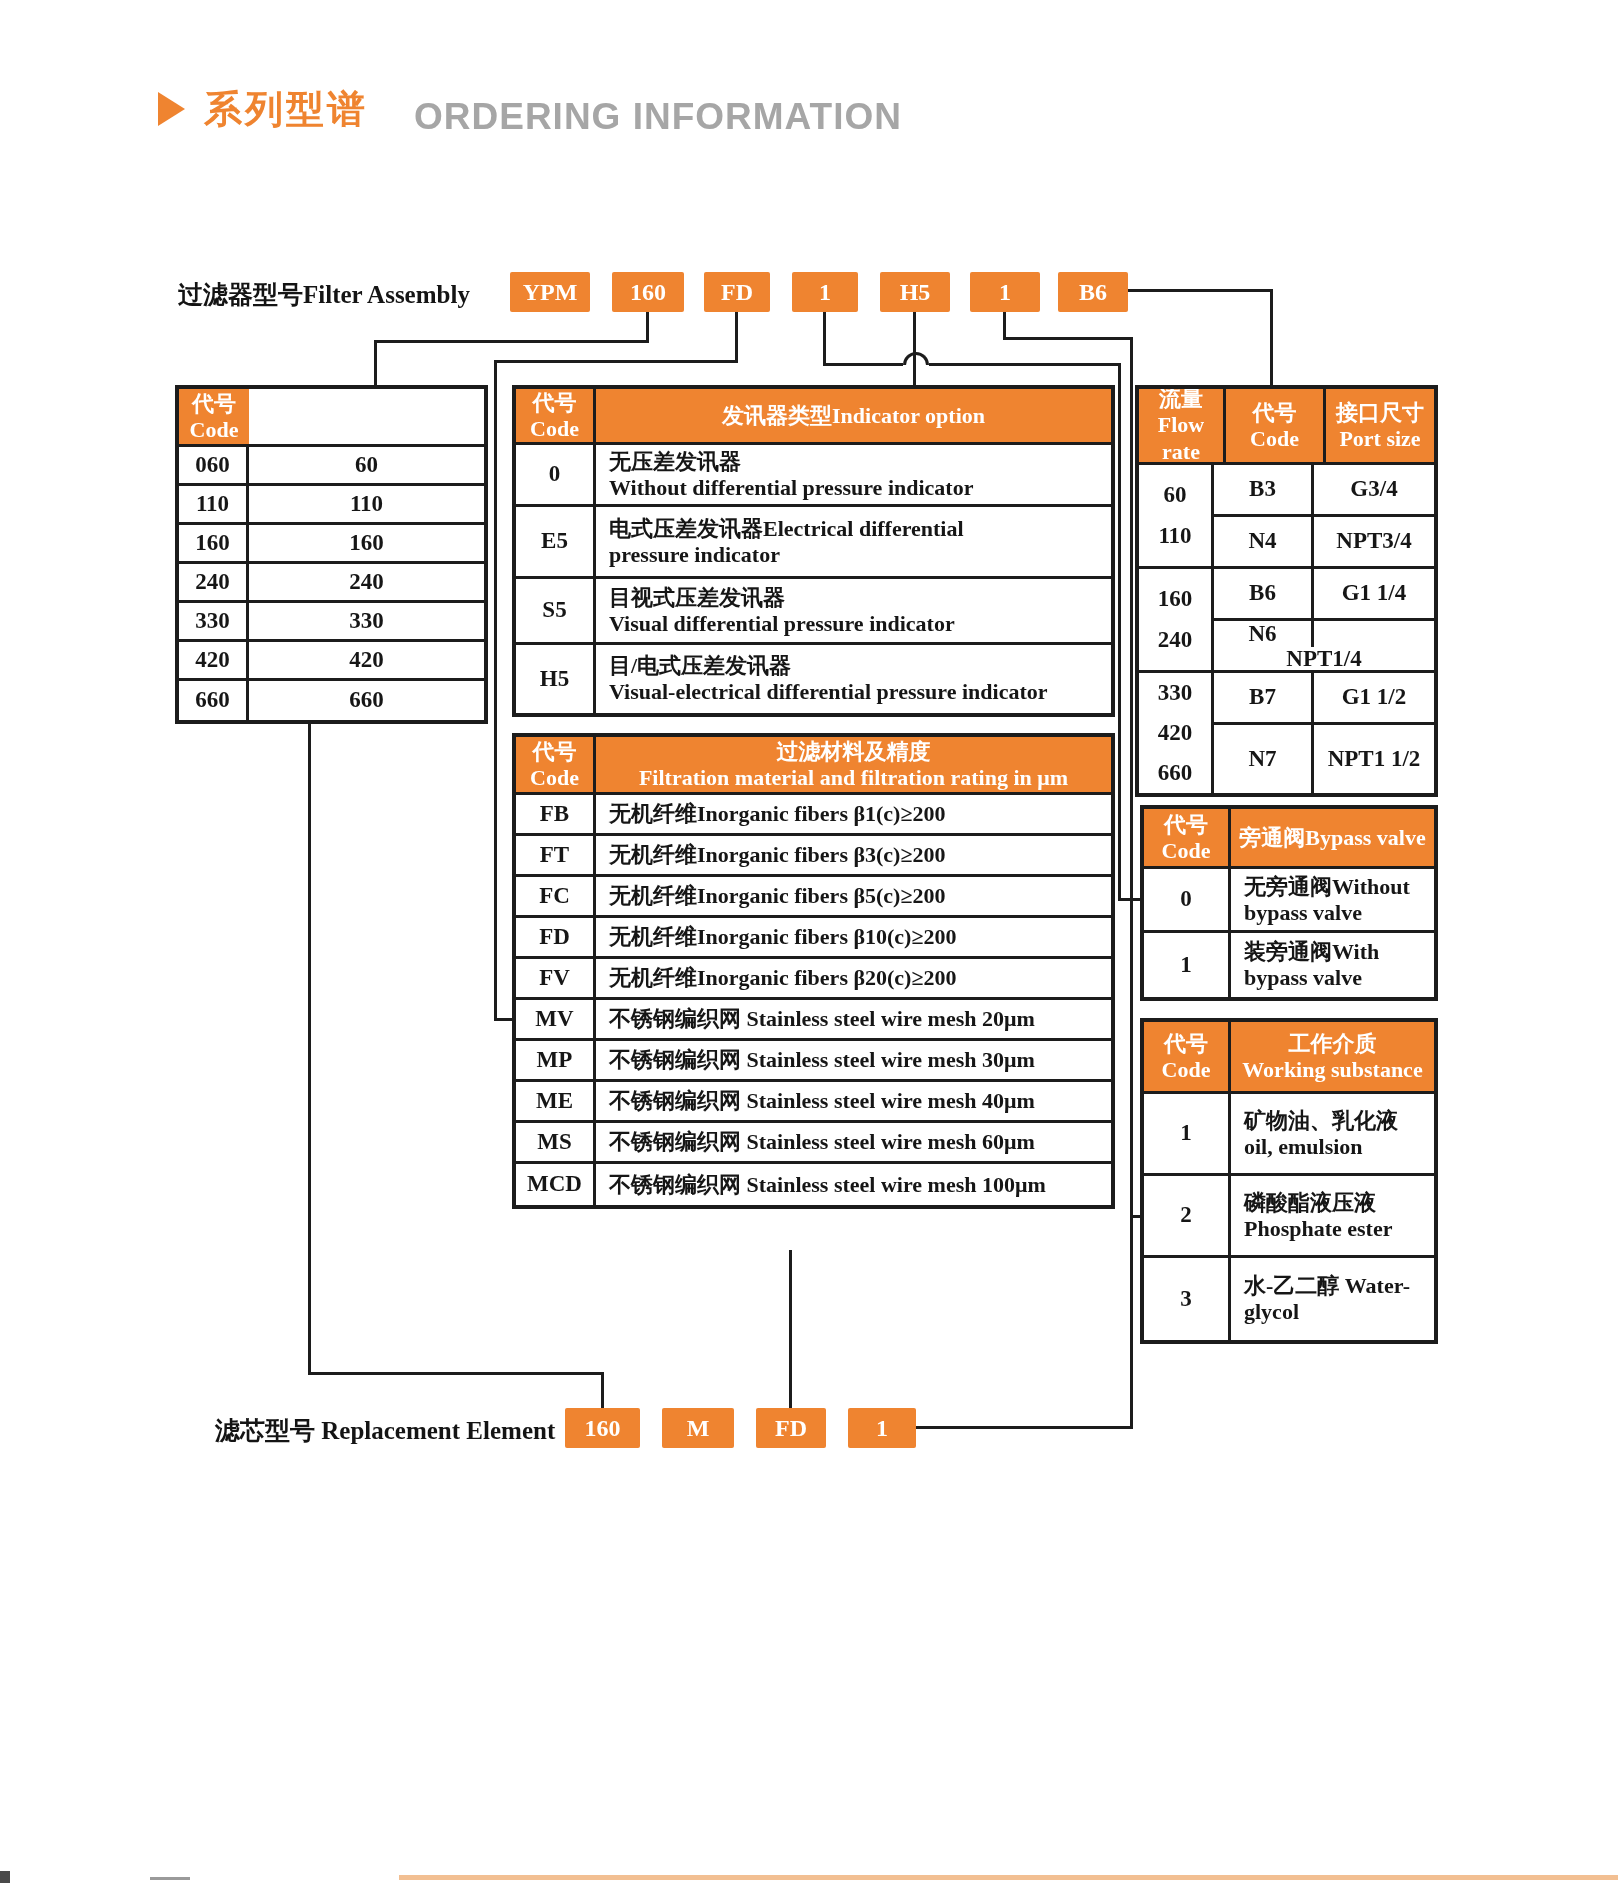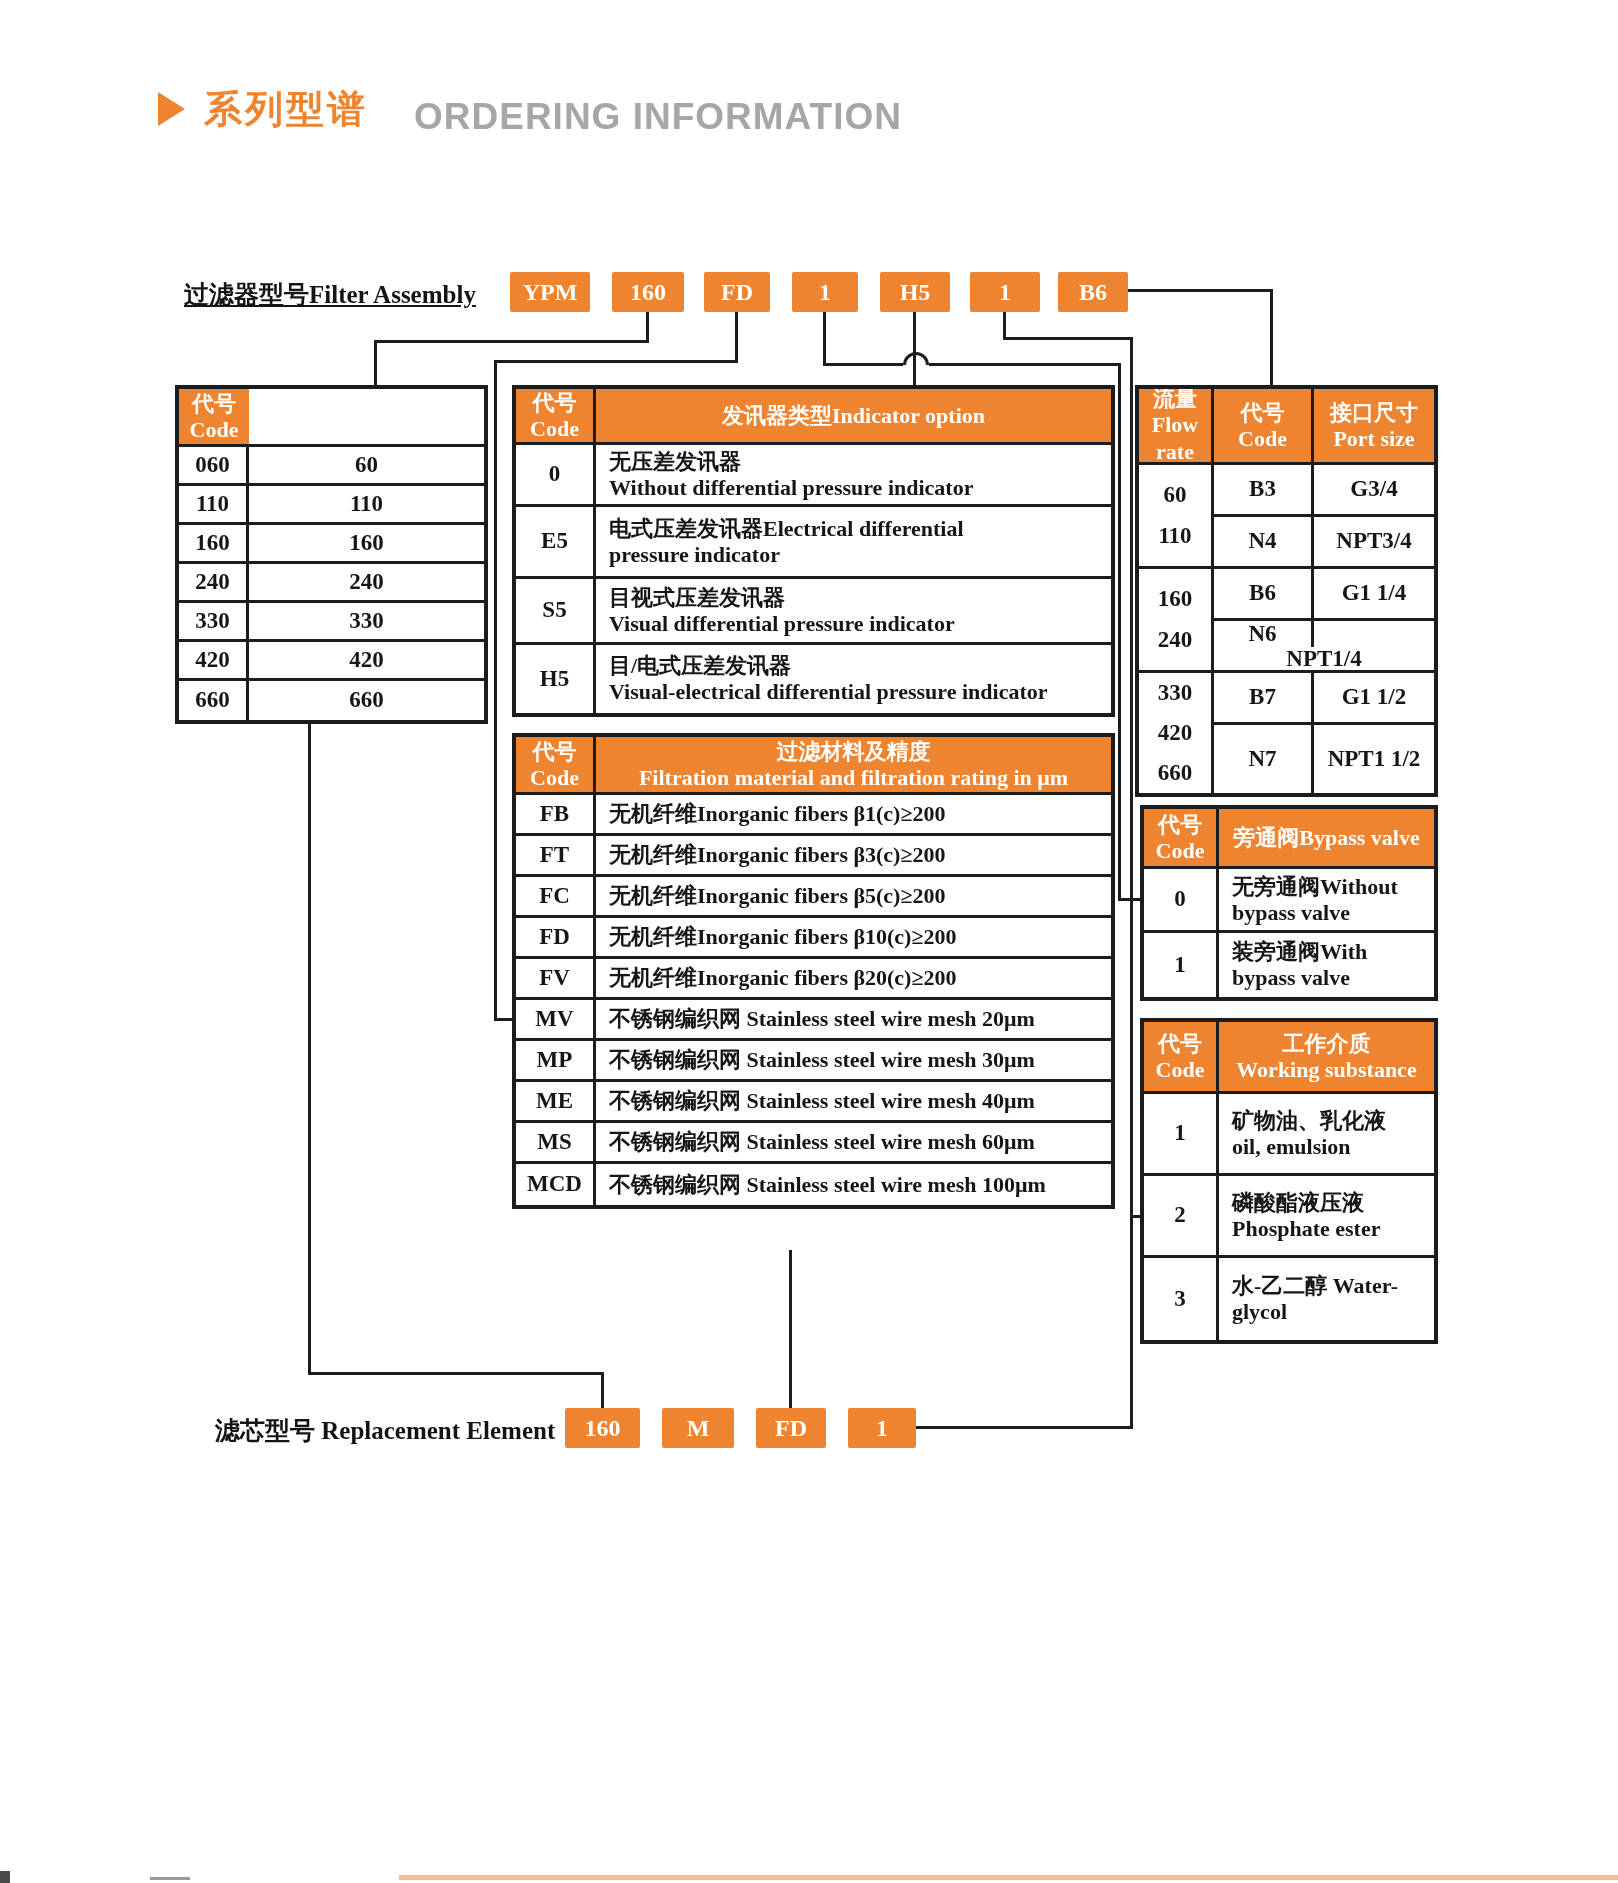--- a/index.html
+++ b/index.html
@@ -27,40 +27,40 @@
   .trow{display:flex;border-bottom:3px solid #1c1c1c;box-sizing:border-box;}
   .trow:last-child{border-bottom:none;}
   .cell{display:flex;align-items:center;justify-content:center;text-align:center;
         border-right:3px solid #1c1c1c;box-sizing:border-box;color:#161616;
         font-weight:bold;font-size:23px;line-height:1.15;overflow:hidden;}
   .cell:last-child{border-right:none;}
   .hdrc{background:#ef8430;color:#fff;font-size:22px;}
   .ml{white-space:pre-line;}
   .left{justify-content:flex-start;text-align:left;padding-left:13px;}
   .desc{font-size:22px;line-height:1.18;}
-  .cw70{width:70px;flex:none;}.cw75{width:75px;flex:none;}.cw80{width:80px;flex:none;}.cw100{width:100px;flex:none;}
+  .cw70{width:70px;flex:none;}.cw75{width:87px;flex:none;}.cw80{width:80px;flex:none;}.cw100{width:100px;flex:none;}
   .fx{flex:1;}
   .portflow{width:75px;flex:none;border-right:3px solid #1c1c1c;box-sizing:border-box;
             display:flex;flex-direction:column;}
   .pfcell{display:flex;align-items:center;justify-content:center;border-bottom:3px solid #1c1c1c;
           box-sizing:border-box;font-weight:bold;font-size:23px;color:#161616;
           white-space:pre-line;text-align:center;line-height:1.75;overflow:hidden;}
   .pfcell:last-child{border-bottom:none;}
   .portmain{flex:1;display:flex;flex-direction:column;}
 </style>
 </head>
 <body>
 
 <div class="canvas">
 
   <div class="tri"></div>
   <div class="title-zh">系列型谱</div>
   <div class="title-en">ORDERING INFORMATION</div>
 
-  <div class="lbl" style="left:184px;top:278px;text-decoration:underline;">过滤器型号Filter Assembly</div>
+  <div class="lbl" style="left:178px;top:278px;">过滤器型号Filter Assembly</div>
   <div class="box" style="left:510px;top:272px;width:80px;">YPM</div>
   <div class="box" style="left:612px;top:272px;width:72px;">160</div>
   <div class="box" style="left:704px;top:272px;width:66px;">FD</div>
   <div class="box" style="left:792px;top:272px;width:66px;">1</div>
   <div class="box" style="left:880px;top:272px;width:70px;">H5</div>
   <div class="box" style="left:970px;top:272px;width:70px;">1</div>
   <div class="box" style="left:1058px;top:272px;width:70px;">B6</div>
 
   <div class="vline" style="left:646px;top:312px;height:31px;"></div>
   <div class="hline" style="left:374px;top:340px;width:275px;"></div>

